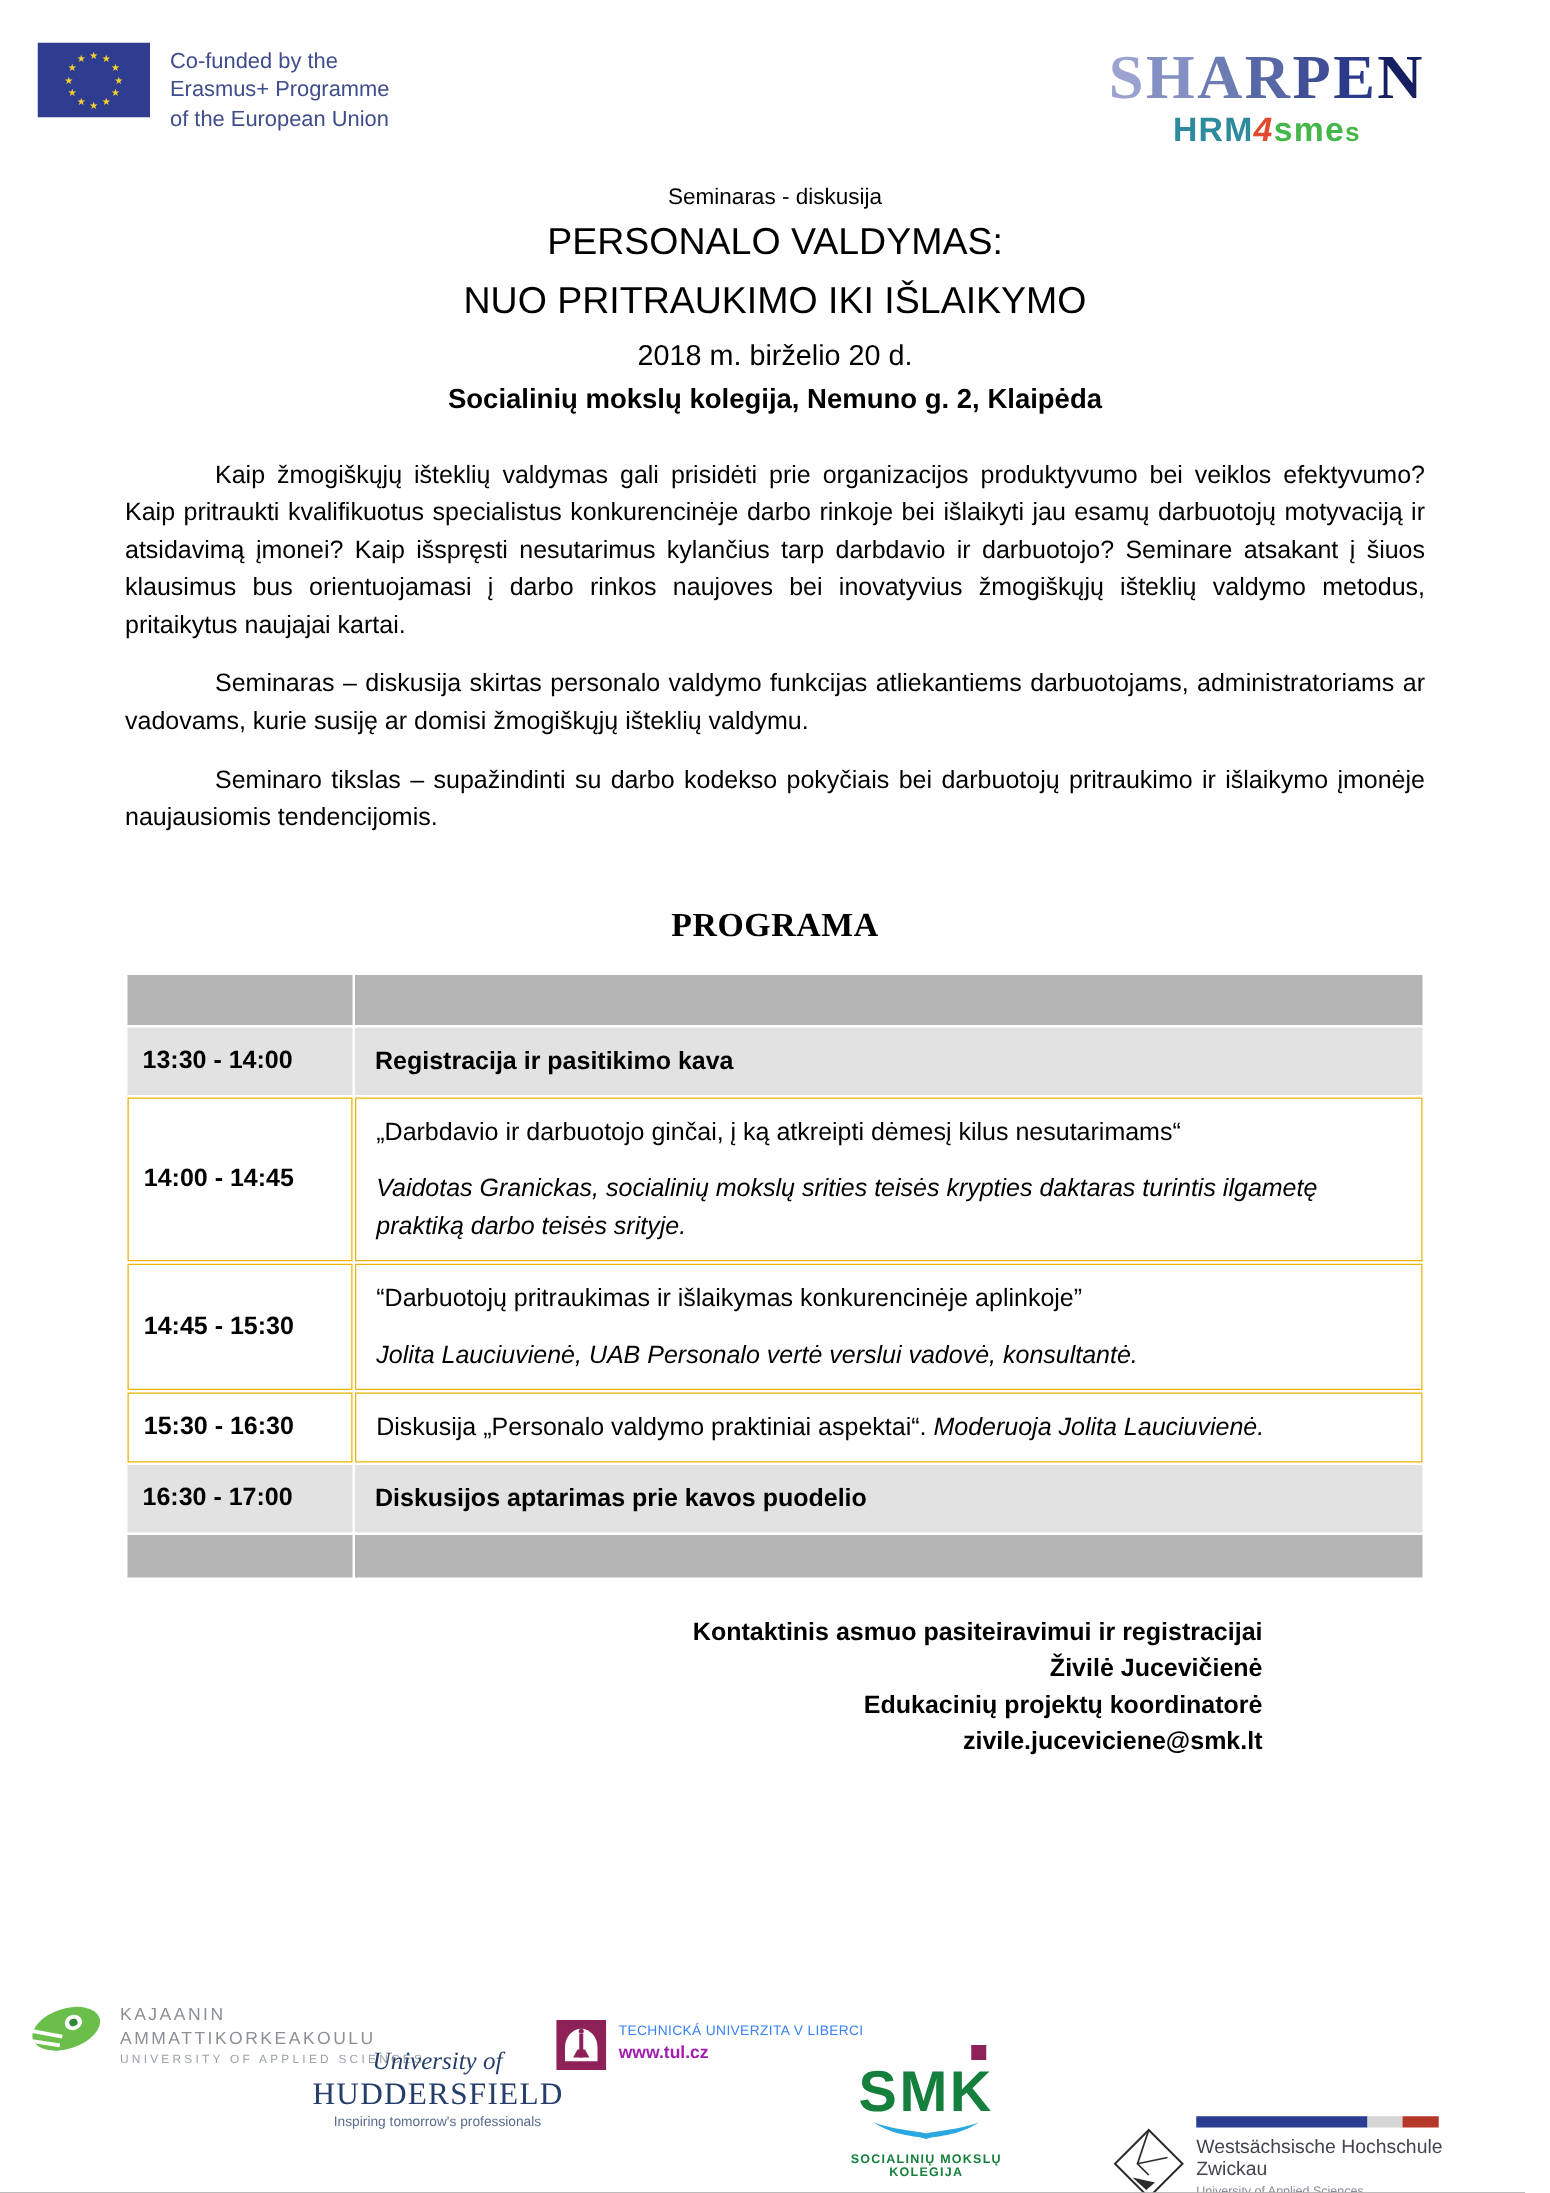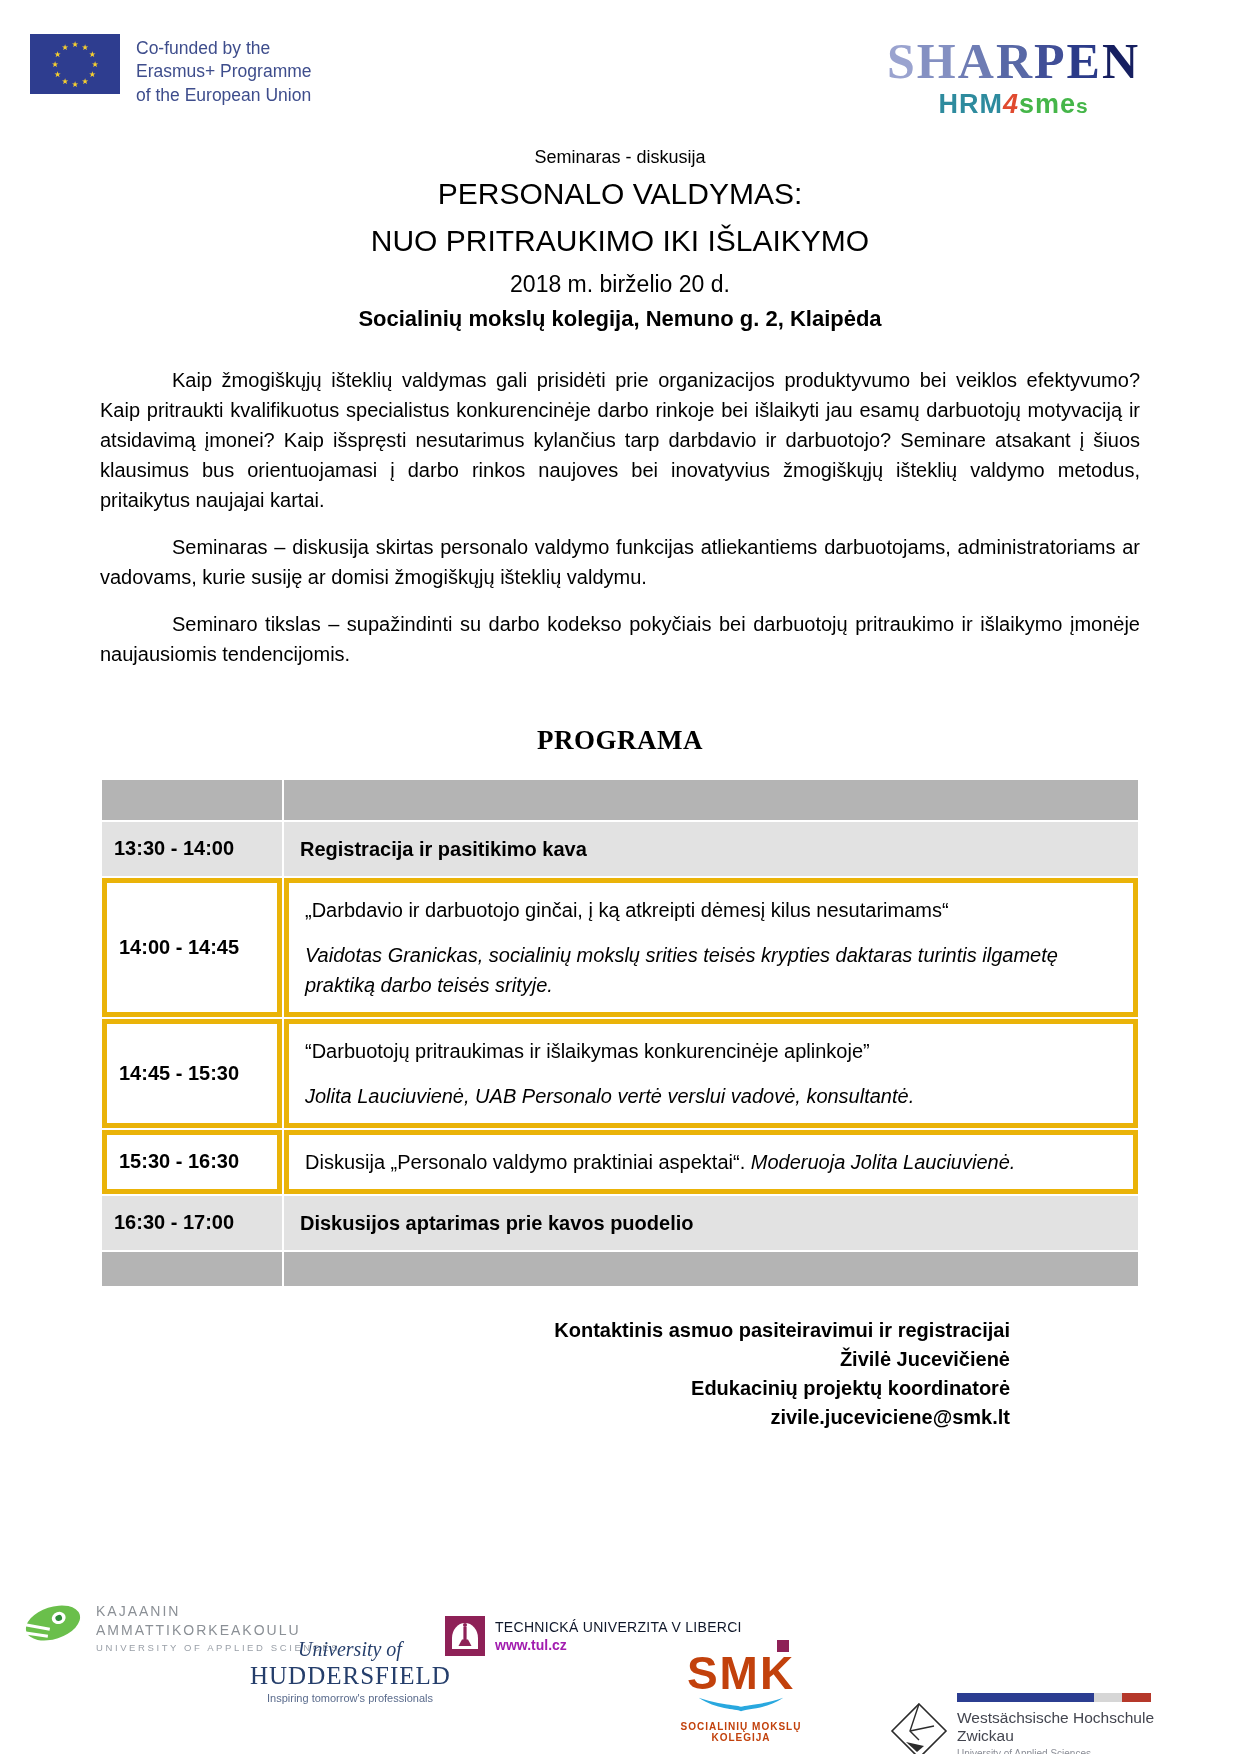--- a/index.html
+++ b/index.html
@@ -34,21 +34,21 @@
   .intro { padding:0 100px; margin-top:30px; }
   .intro p { font-size:20px; line-height:1.5; text-align:justify; text-indent:72px; margin:0 0 17px 0; }
 
   
   .program-heading { text-align:center; font-family:"Liberation Serif", serif; font-weight:bold; font-size:27px; letter-spacing:0.5px; margin-top:56px; }
   table.program { margin:22px 100px 0 100px; width:1040px; border-collapse:separate; border-spacing:2px; font-size:20px; }
   td { vertical-align:middle; }
   td.time-cell { width:180px; font-weight:bold; padding:10px 8px 10px 12px; }
   td.content-cell { padding:12px 16px; line-height:1.5; }
   .shaded { background:#e2e2e2; }
-  .white-cell { border:5px solid #eab308; }
+  .white-cell { border:1px solid #eab308; }
   tr.bar-top td { background:#b4b4b4; height:40px; padding:0; }
   tr.bar-bottom td { background:#b4b4b4; height:34px; padding:0; }
   .row-title.bold { font-weight:bold; }
   .row-title em { font-style:italic; }
   .row-speaker { font-style:italic; margin-top:15px; }
 
   
   .contact { margin-top:28px; padding-right:230px; text-align:right; font-weight:bold; font-size:20px; line-height:1.45; }
 
   
@@ -57,25 +57,25 @@
   .kj-l1, .kj-l2 { font-size:14px; letter-spacing:2px; color:#8b9096; line-height:1.35; }
   .kj-l3 { font-size:9.5px; letter-spacing:2.6px; color:#9aa0a8; margin-top:2px; }
 
   .huddersfield { position:absolute; left:250px; top:1638px; width:200px; text-align:center; color:#253e6b; font-family:"Liberation Serif", serif; }
   .hud-l1 { font-style:italic; font-size:20px; }
   .hud-l2 { font-size:25px; letter-spacing:1px; margin-top:1px; }
   .hud-l3 { font-size:11px; color:#5a6b8c; margin-top:2px; font-family:"Liberation Sans", sans-serif; }
 
   .tul { position:absolute; left:445px; top:1616px; display:flex; gap:10px; align-items:flex-start; }
   .tul-text { position:relative; width:300px; padding-top:3px; }
-  .tul-l1 { font-size:14px; color:#0f172a; letter-spacing:0.3px; }
+  .tul-l1 { font-size:11px; color:#3b82f6; letter-spacing:0.3px; }
   .tul-l2 { font-size:14px; color:#a21caf; font-weight:bold; margin-top:2px; }
   .tul-square { position:absolute; right:6px; bottom:1px; width:12px; height:12px; background:#8e2157; }
 
-  .smk { position:absolute; left:676px; top:1652px; width:130px; text-align:center; color:#c2410c; }
+  .smk { position:absolute; left:676px; top:1652px; width:130px; text-align:center; color:#15803d; }
   .smk-wordmark { font-size:46px; font-weight:bold; letter-spacing:2px; line-height:0.95; }
   .smk-l1 { font-size:10px; font-weight:bold; letter-spacing:1px; margin-top:3px; }
   .smk-l2 { font-size:10px; font-weight:bold; letter-spacing:1px; }
 
   .zwickau { position:absolute; left:890px; top:1693px; width:320px; }
   .zw-diamond { position:absolute; left:0; top:9px; }
   .zw-right { margin-left:67px; }
   .zw-bar { display:flex; height:9px; width:194px; }
   .zw-bar .seg-blue { width:137px; background:#2b3d91; }
   .zw-bar .seg-gray { width:28px; background:#d6d6d6; }

